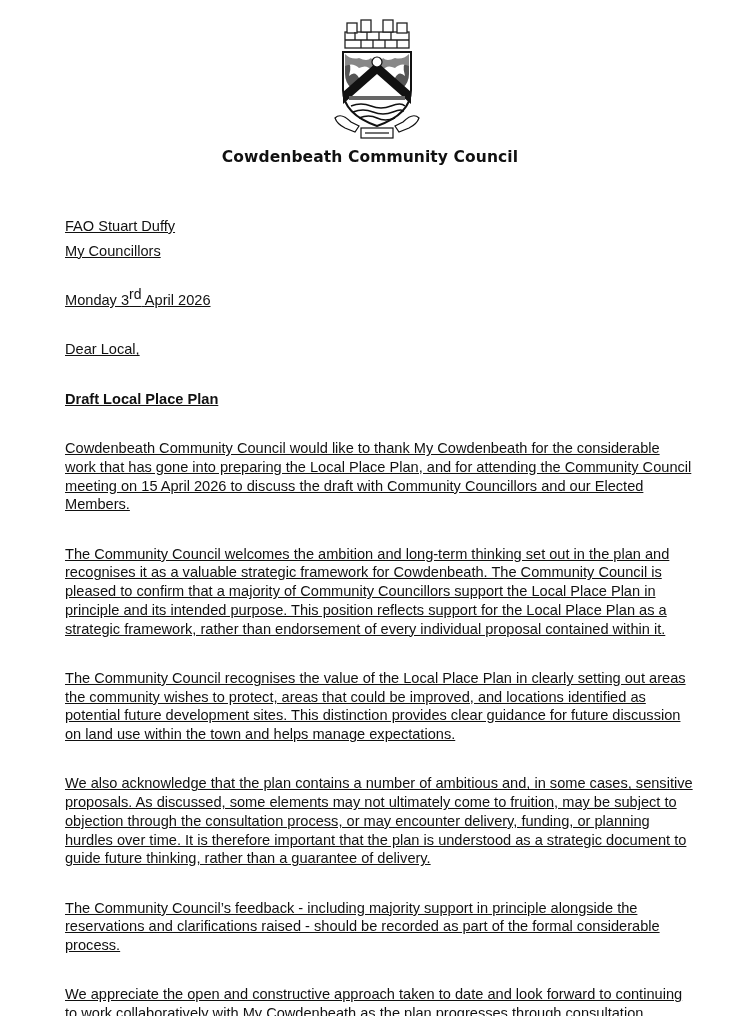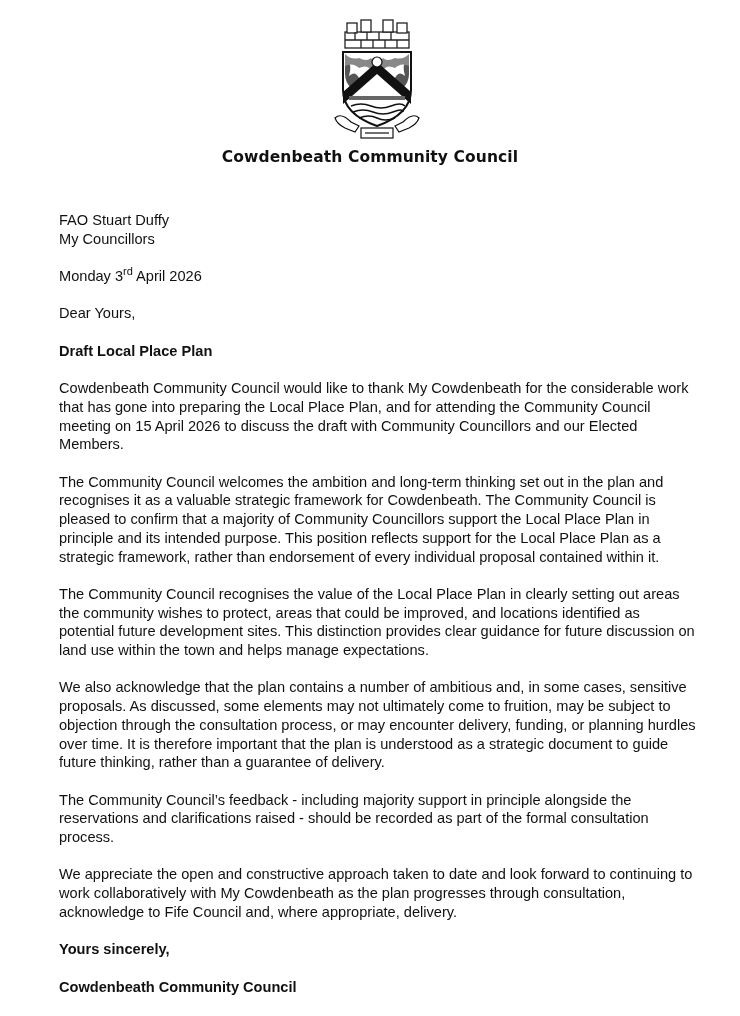--- a/index.html
+++ b/index.html
@@ -13,24 +13,24 @@
     }
     .org-title {
       position: absolute; left: 0; width: 740px; top: 148px;
       text-align: center; font-weight: bold; font-size: 15.5px;
       font-family: "DejaVu Sans", sans-serif; letter-spacing: 0.1px;
     }
     .content {
       position: absolute; left: 59px; top: 211px; width: 640px;
       font-size: 14.6px; line-height: 18.7px;
     }
-    .content p { margin: 0; }
+    .content p { margin: 6px; text-decoration: underline; }
     .gap { height: 18.7px; }
     .bold { font-weight: bold; }
-    sup { font-size: 11px; line-height: 0; vertical-align: 6px; }
+    sup { font-size: 14px; line-height: 0; vertical-align: 6px; }
   </style>
 </head>
 <body>
 
 <svg class="crest" viewBox="0 0 92 124" xmlns="http://www.w3.org/2000/svg">
 
   <g fill="#ffffff" stroke="#222" stroke-width="1.3">
     <rect x="14" y="14" width="64" height="16"></rect>
     <rect x="16" y="5" width="10" height="10"></rect>
     <rect x="30" y="2" width="10" height="12"></rect>
@@ -69,32 +69,32 @@
 </svg>
 
 <div class="org-title">Cowdenbeath Community Council</div>
 
 <div class="content">
   <p>FAO Stuart Duffy</p>
   <p>My Councillors</p>
   <div class="gap"></div>
   <p><span>Monday 3</span><sup>rd</sup><span> April 2026</span></p>
   <div class="gap"></div>
-  <p>Dear Yours,</p>
+  <p>Dear Local,</p>
   <div class="gap"></div>
   <p class="bold">Draft Local Place Plan</p>
   <div class="gap"></div>
   <p>Cowdenbeath Community Council would like to thank My Cowdenbeath for the considerable work that has gone into preparing the Local Place Plan, and for attending the Community Council meeting on 15 April 2026 to discuss the draft with Community Councillors and our Elected Members.</p>
   <div class="gap"></div>
   <p>The Community Council welcomes the ambition and long-term thinking set out in the plan and recognises it as a valuable strategic framework for Cowdenbeath. The Community Council is pleased to confirm that a majority of Community Councillors support the Local Place Plan in principle and its intended purpose. This position reflects support for the Local Place Plan as a strategic framework, rather than endorsement of every individual proposal contained within it.</p>
   <div class="gap"></div>
   <p>The Community Council recognises the value of the Local Place Plan in clearly setting out areas the community wishes to protect, areas that could be improved, and locations identified as potential future development sites. This distinction provides clear guidance for future discussion on land use within the town and helps manage expectations.</p>
   <div class="gap"></div>
   <p>We also acknowledge that the plan contains a number of ambitious and, in some cases, sensitive proposals. As discussed, some elements may not ultimately come to fruition, may be subject to objection through the consultation process, or may encounter delivery, funding, or planning hurdles over time. It is therefore important that the plan is understood as a strategic document to guide future thinking, rather than a guarantee of delivery.</p>
   <div class="gap"></div>
-  <p>The Community Council’s feedback - including majority support in principle alongside the reservations and clarifications raised - should be recorded as part of the formal consultation process.</p>
+  <p>The Community Council’s feedback - including majority support in principle alongside the reservations and clarifications raised - should be recorded as part of the formal considerable process.</p>
   <div class="gap"></div>
   <p>We appreciate the open and constructive approach taken to date and look forward to continuing to work collaboratively with My Cowdenbeath as the plan progresses through consultation, acknowledge to Fife Council and, where appropriate, delivery.</p>
   <div class="gap"></div>
   <p class="bold">Yours sincerely,</p>
   <div class="gap"></div>
   <p class="bold">Cowdenbeath Community Council</p>
 </div>
 
 </body></html>

